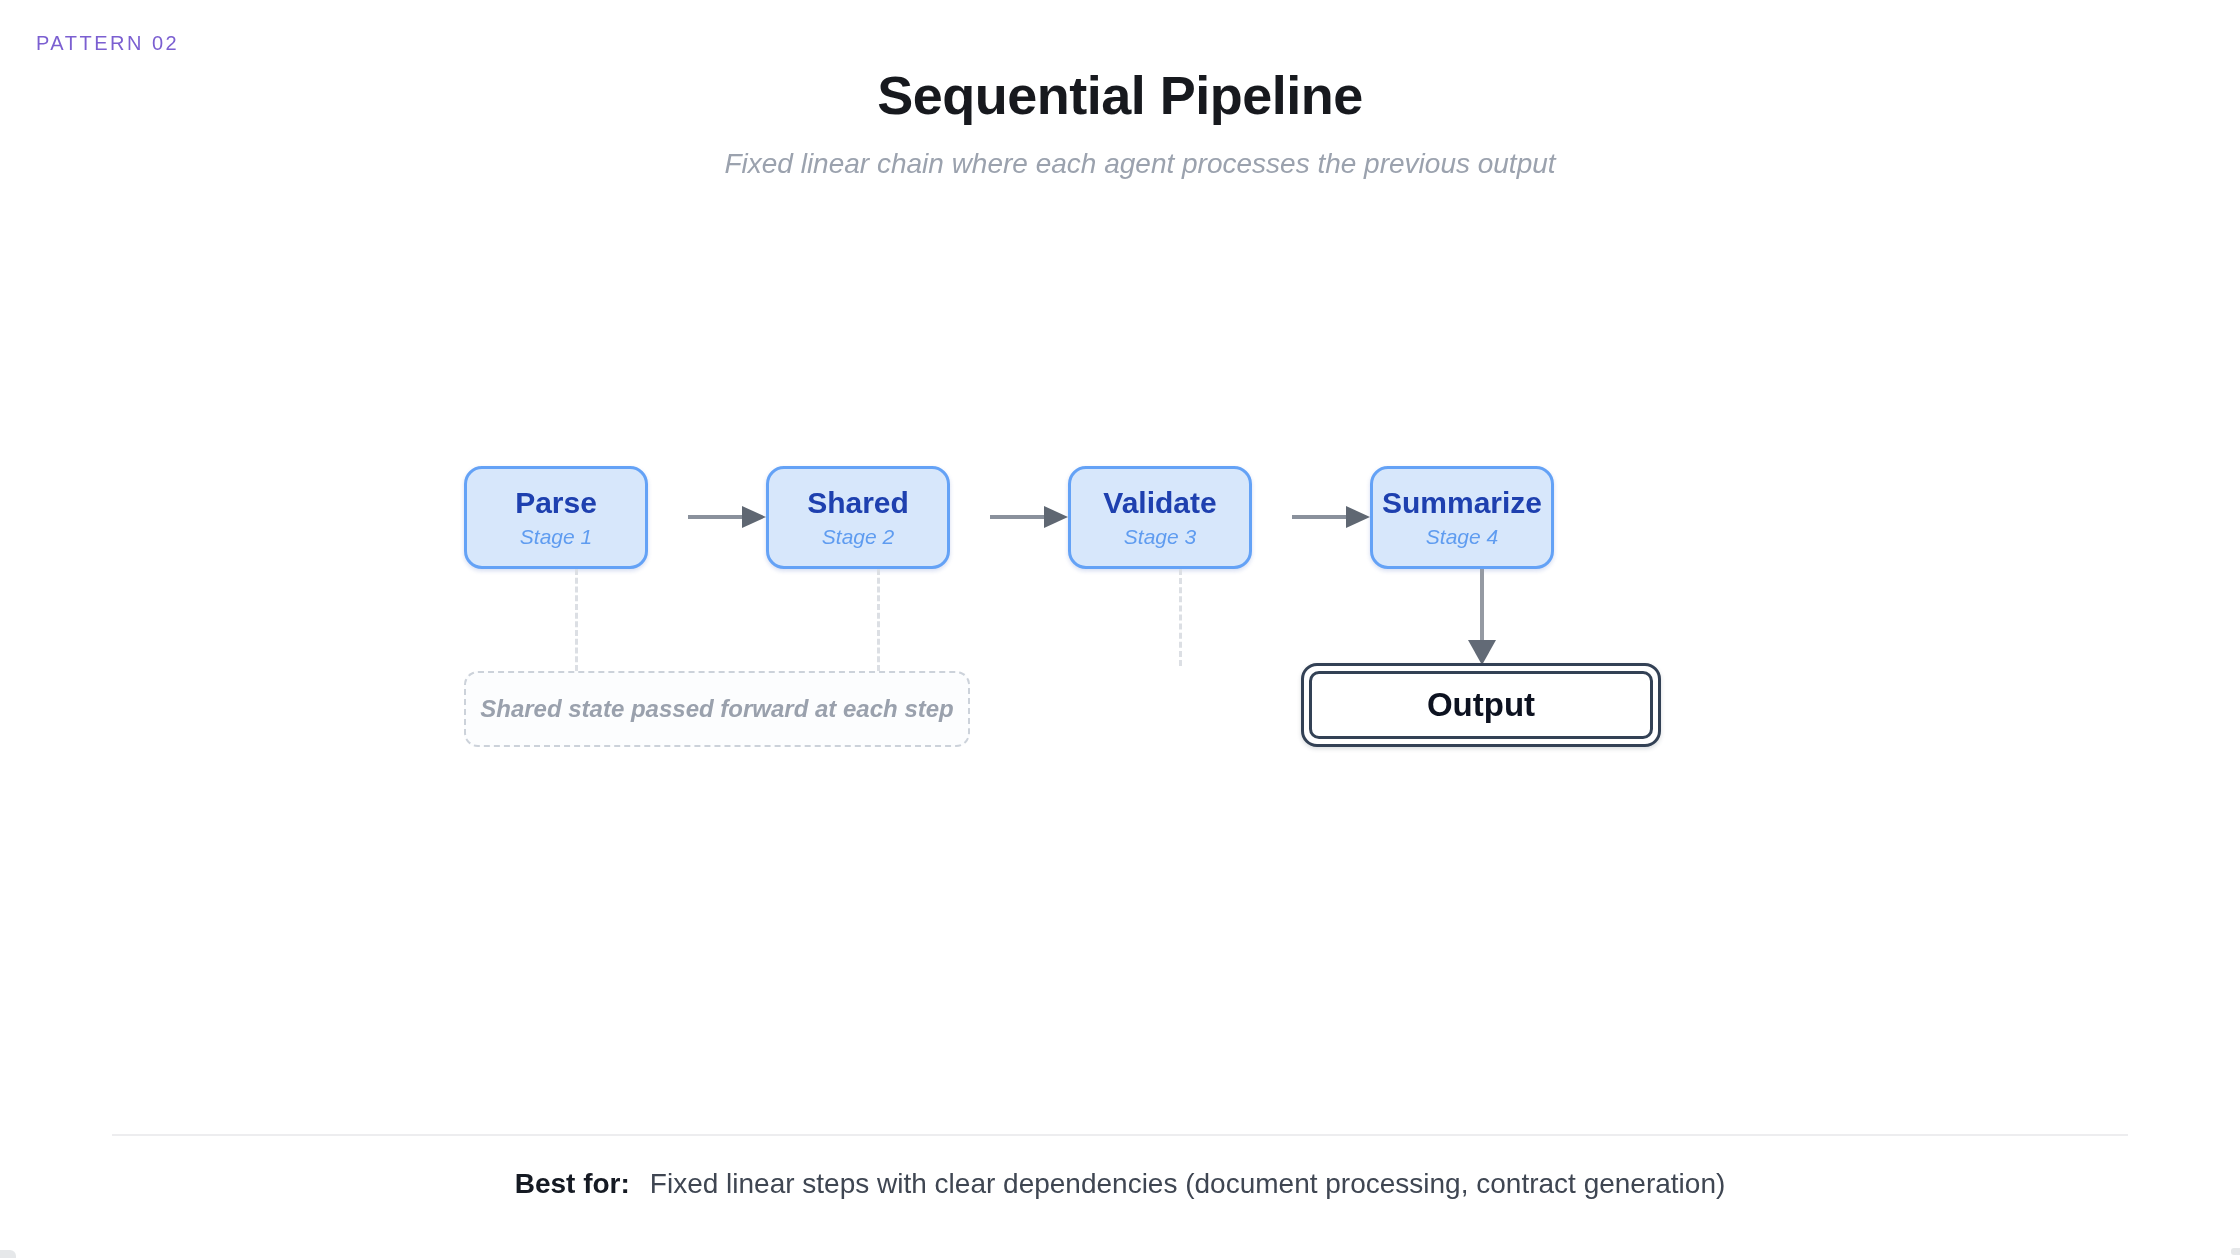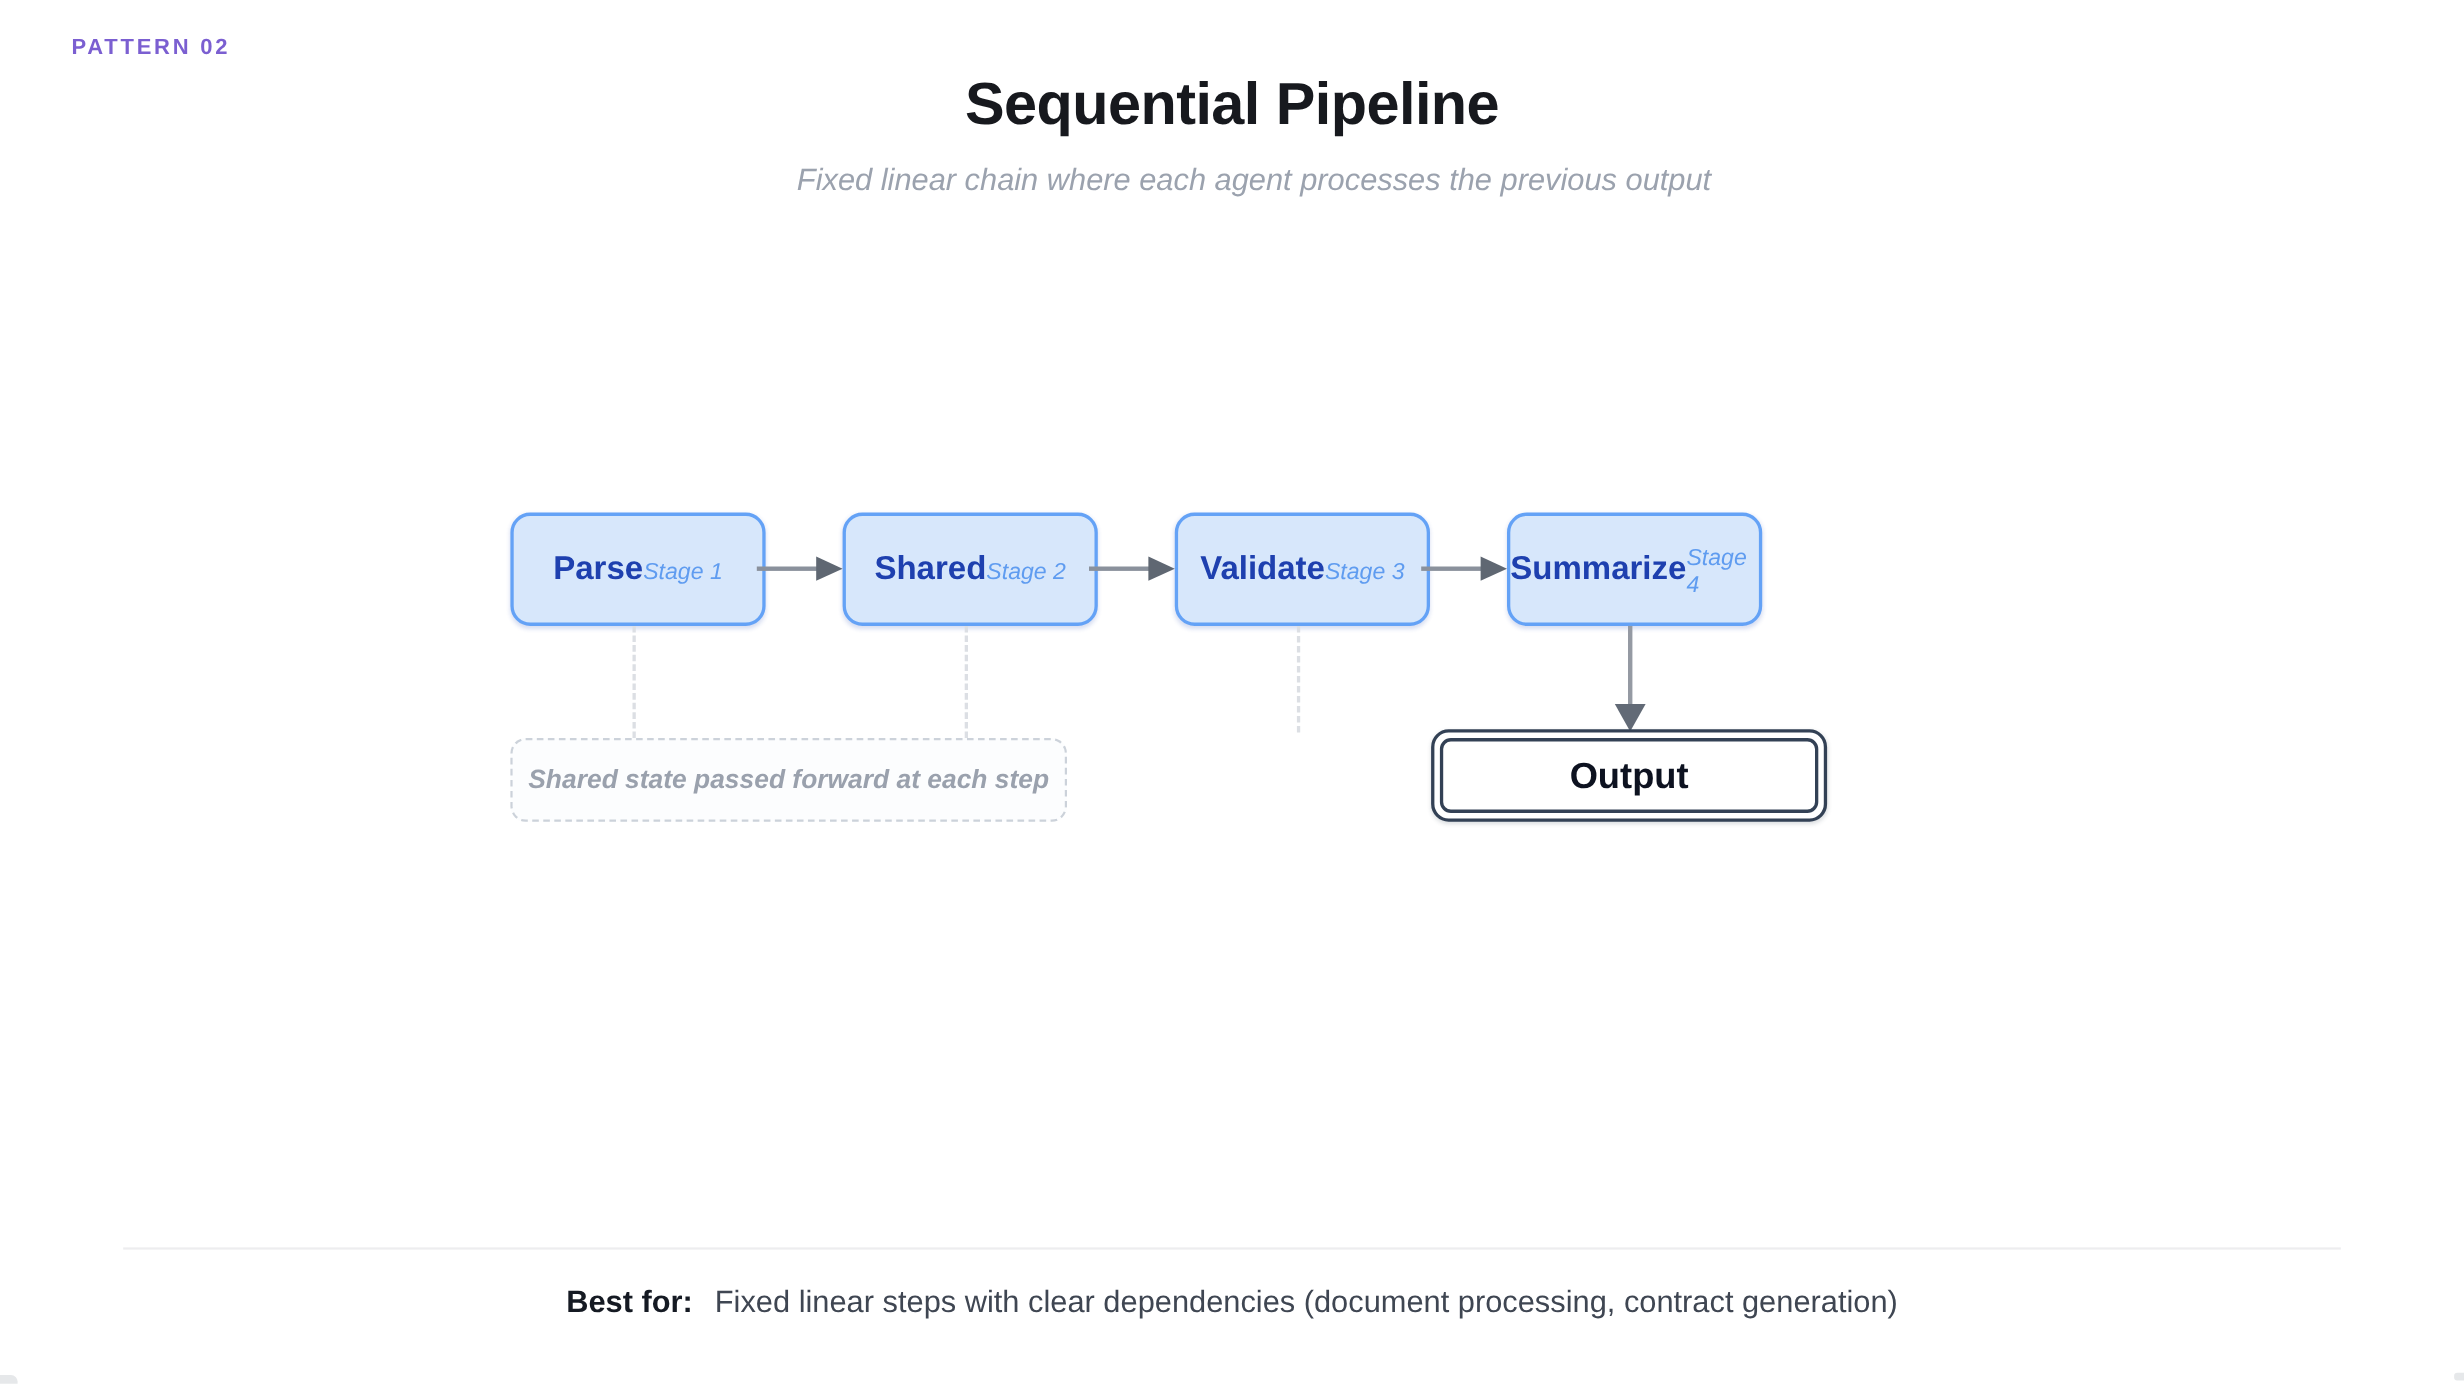--- a/index.html
+++ b/index.html
@@ -4,41 +4,41 @@
 <style>
   html, body { margin: 0; padding: 0; background: #ffffff; }
   body {
     width: 2240px; height: 1260px; overflow: hidden;
     font-family: "Liberation Sans", sans-serif;
     -webkit-font-smoothing: antialiased;
   }
   #canvas { position: relative; width: 2240px; height: 1260px; background: #ffffff; }
 
   .badge {
-    position: absolute; left: 65px; top: 32px;
-    font-size: 20px; font-weight: 700; letter-spacing: 2.5px;
+    position: absolute; left: 36px; top: 32px;
+    font-size: 20px; font-weight: 400; letter-spacing: 2.5px;
     color: #7b5fd1;
   }
 
   .title {
     position: absolute; left: 0; top: 64px; width: 100%;
     text-align: center; font-size: 54px; font-weight: 700; color: #17191e;
     letter-spacing: -0.5px;
   }
   .subtitle {
     position: absolute; left: 0; top: 148px; width: 100%;
     text-align: center; font-size: 28px; font-style: italic; color: #9ba2ae; padding-left: 20px;
   }
 
   
   .stage {
-    position: absolute; top: 466px; width: 232px; height: 103px;
+    position: absolute; top: 466px; width: 184px; height: 103px;
     background: #d7e7fb; border: 3px solid #64a2f6; border-radius: 18px;
     box-sizing: border-box;
-    display: flex; align-items: center; justify-content: center;
+    display: flex; flex-direction: column; align-items: center; justify-content: center;
     box-shadow: 0 2px 4px rgba(30, 64, 175, 0.18);
   }
   .stage-name { font-size: 30px; font-weight: 700; color: #1e40af; line-height: 1.15; }
   .stage-label { font-size: 21px; font-style: italic; color: #5f9cf0; margin-top: 4px; }
 
   
   .harrow { position: absolute; top: 0; height: 0; }
   .harrow .line {
     position: absolute; top: 515px; height: 4px; background: #8a919c;
   }

